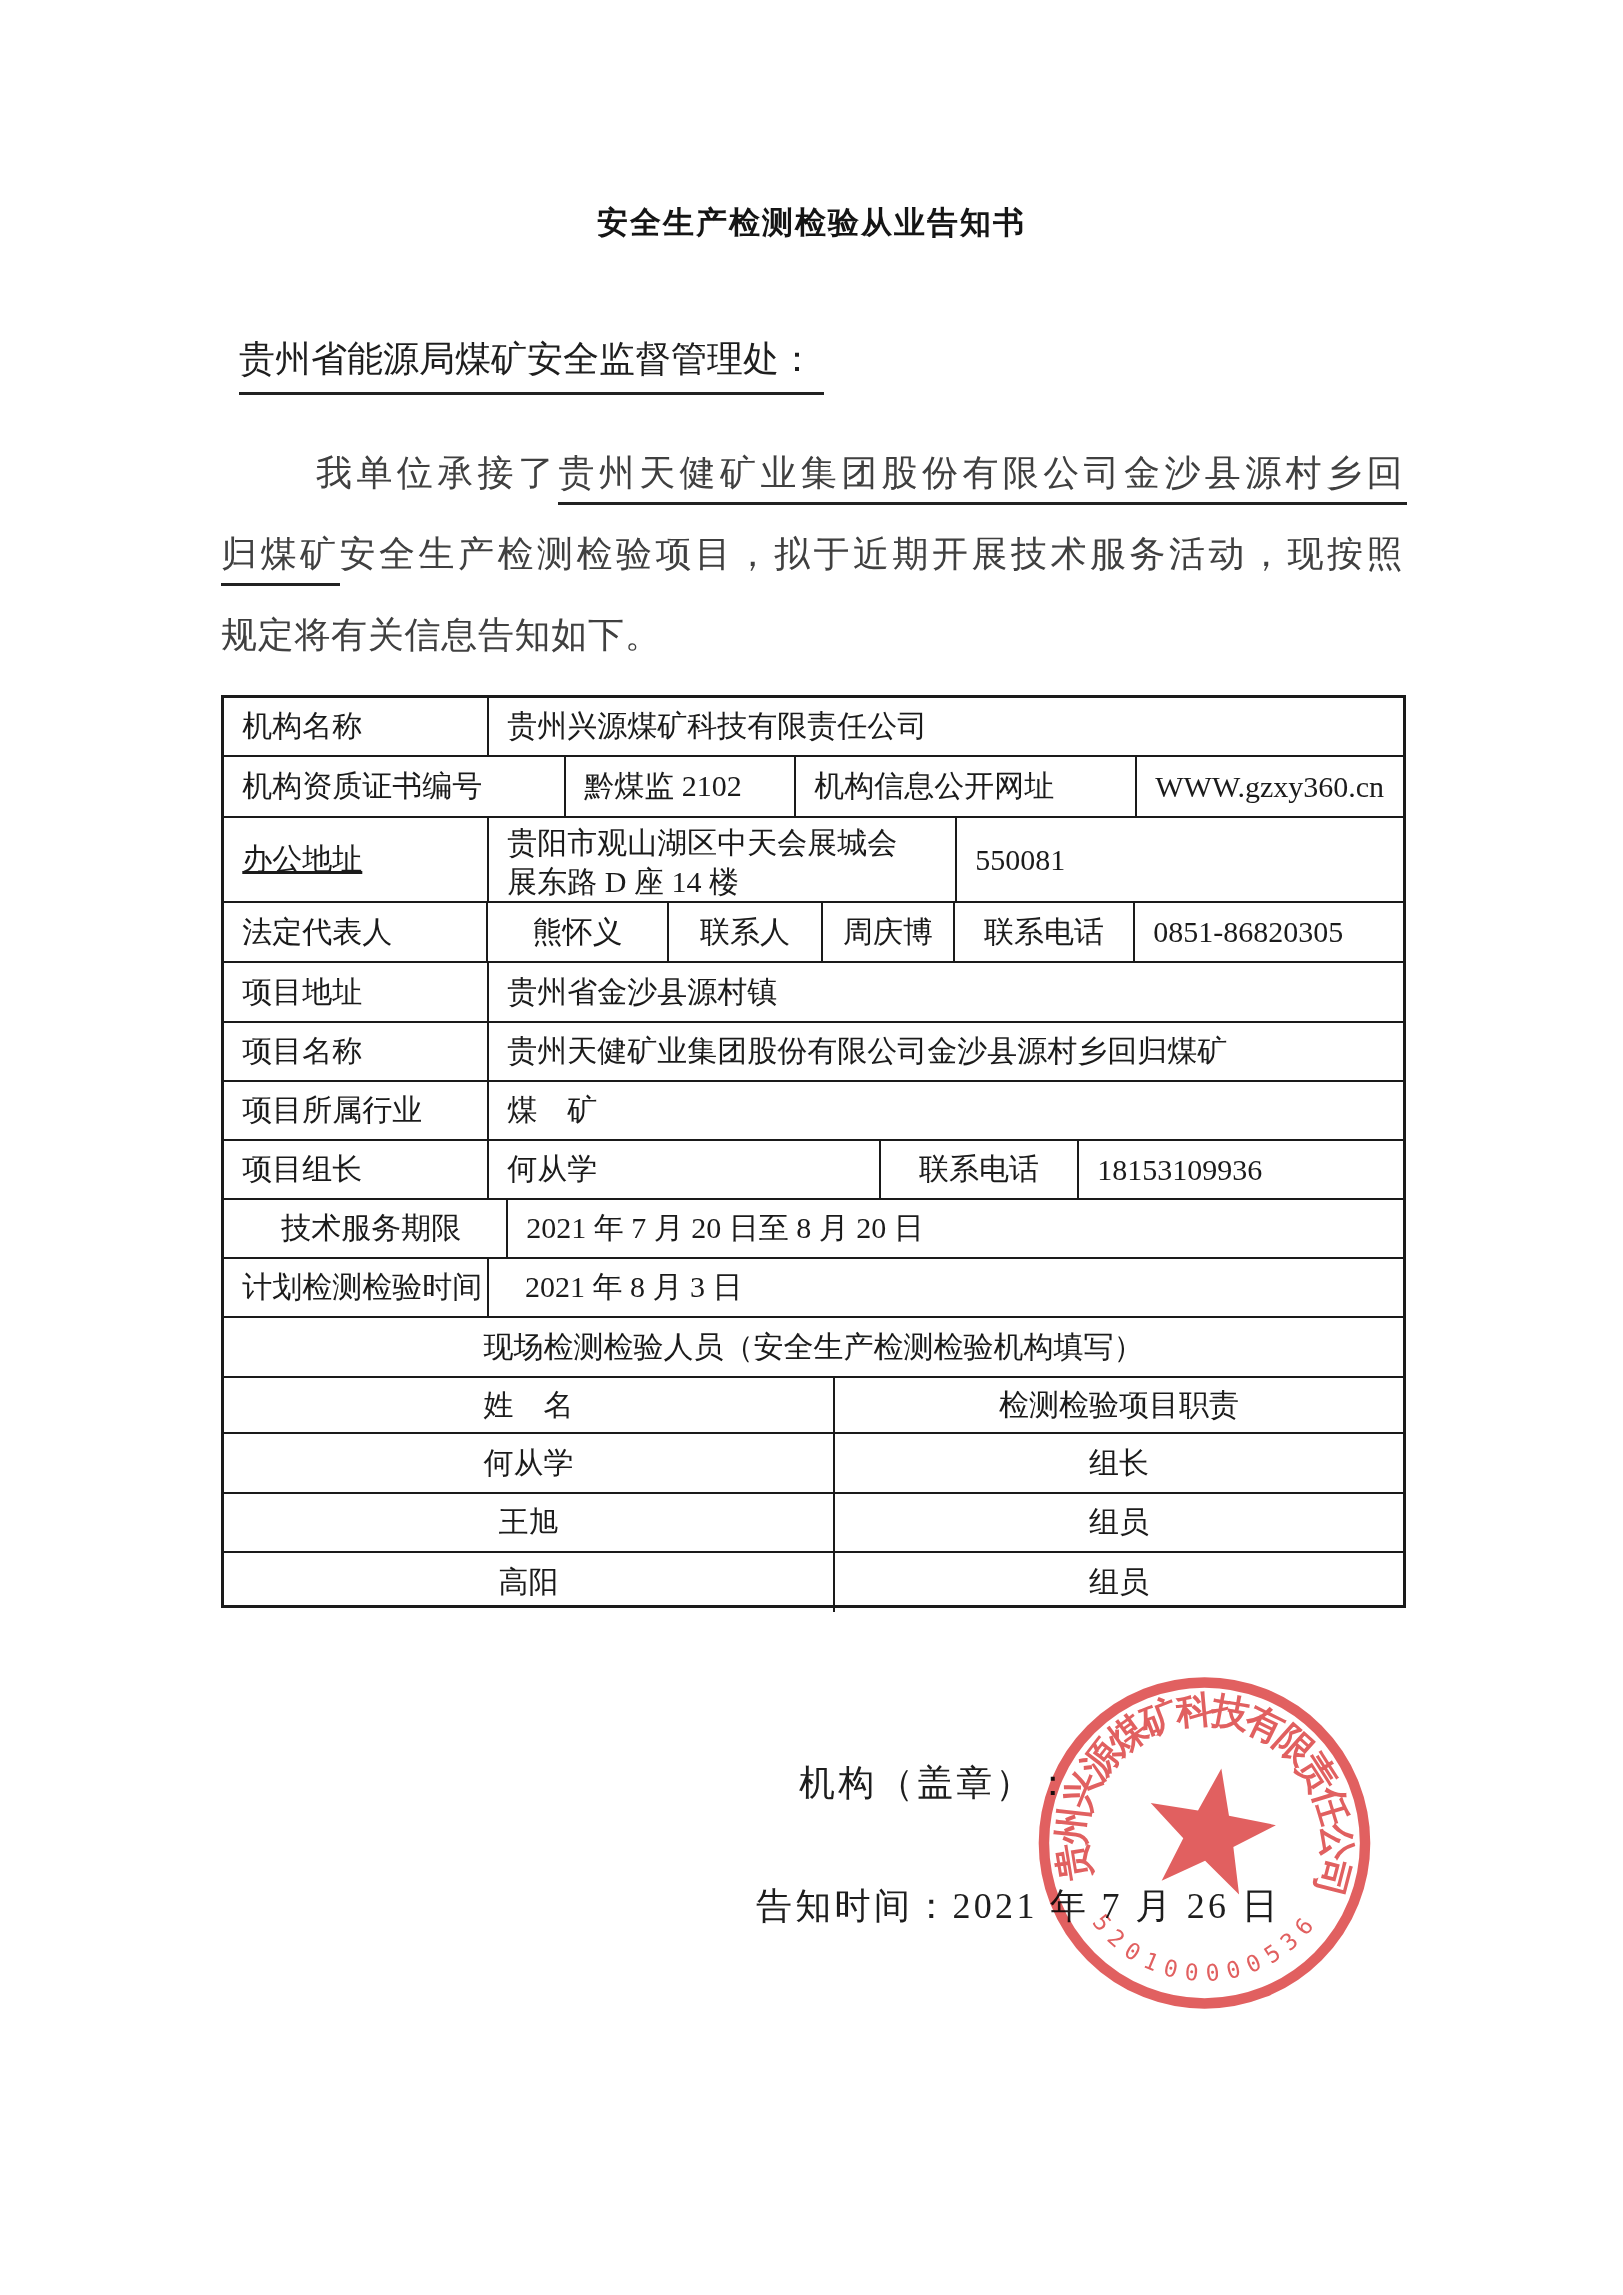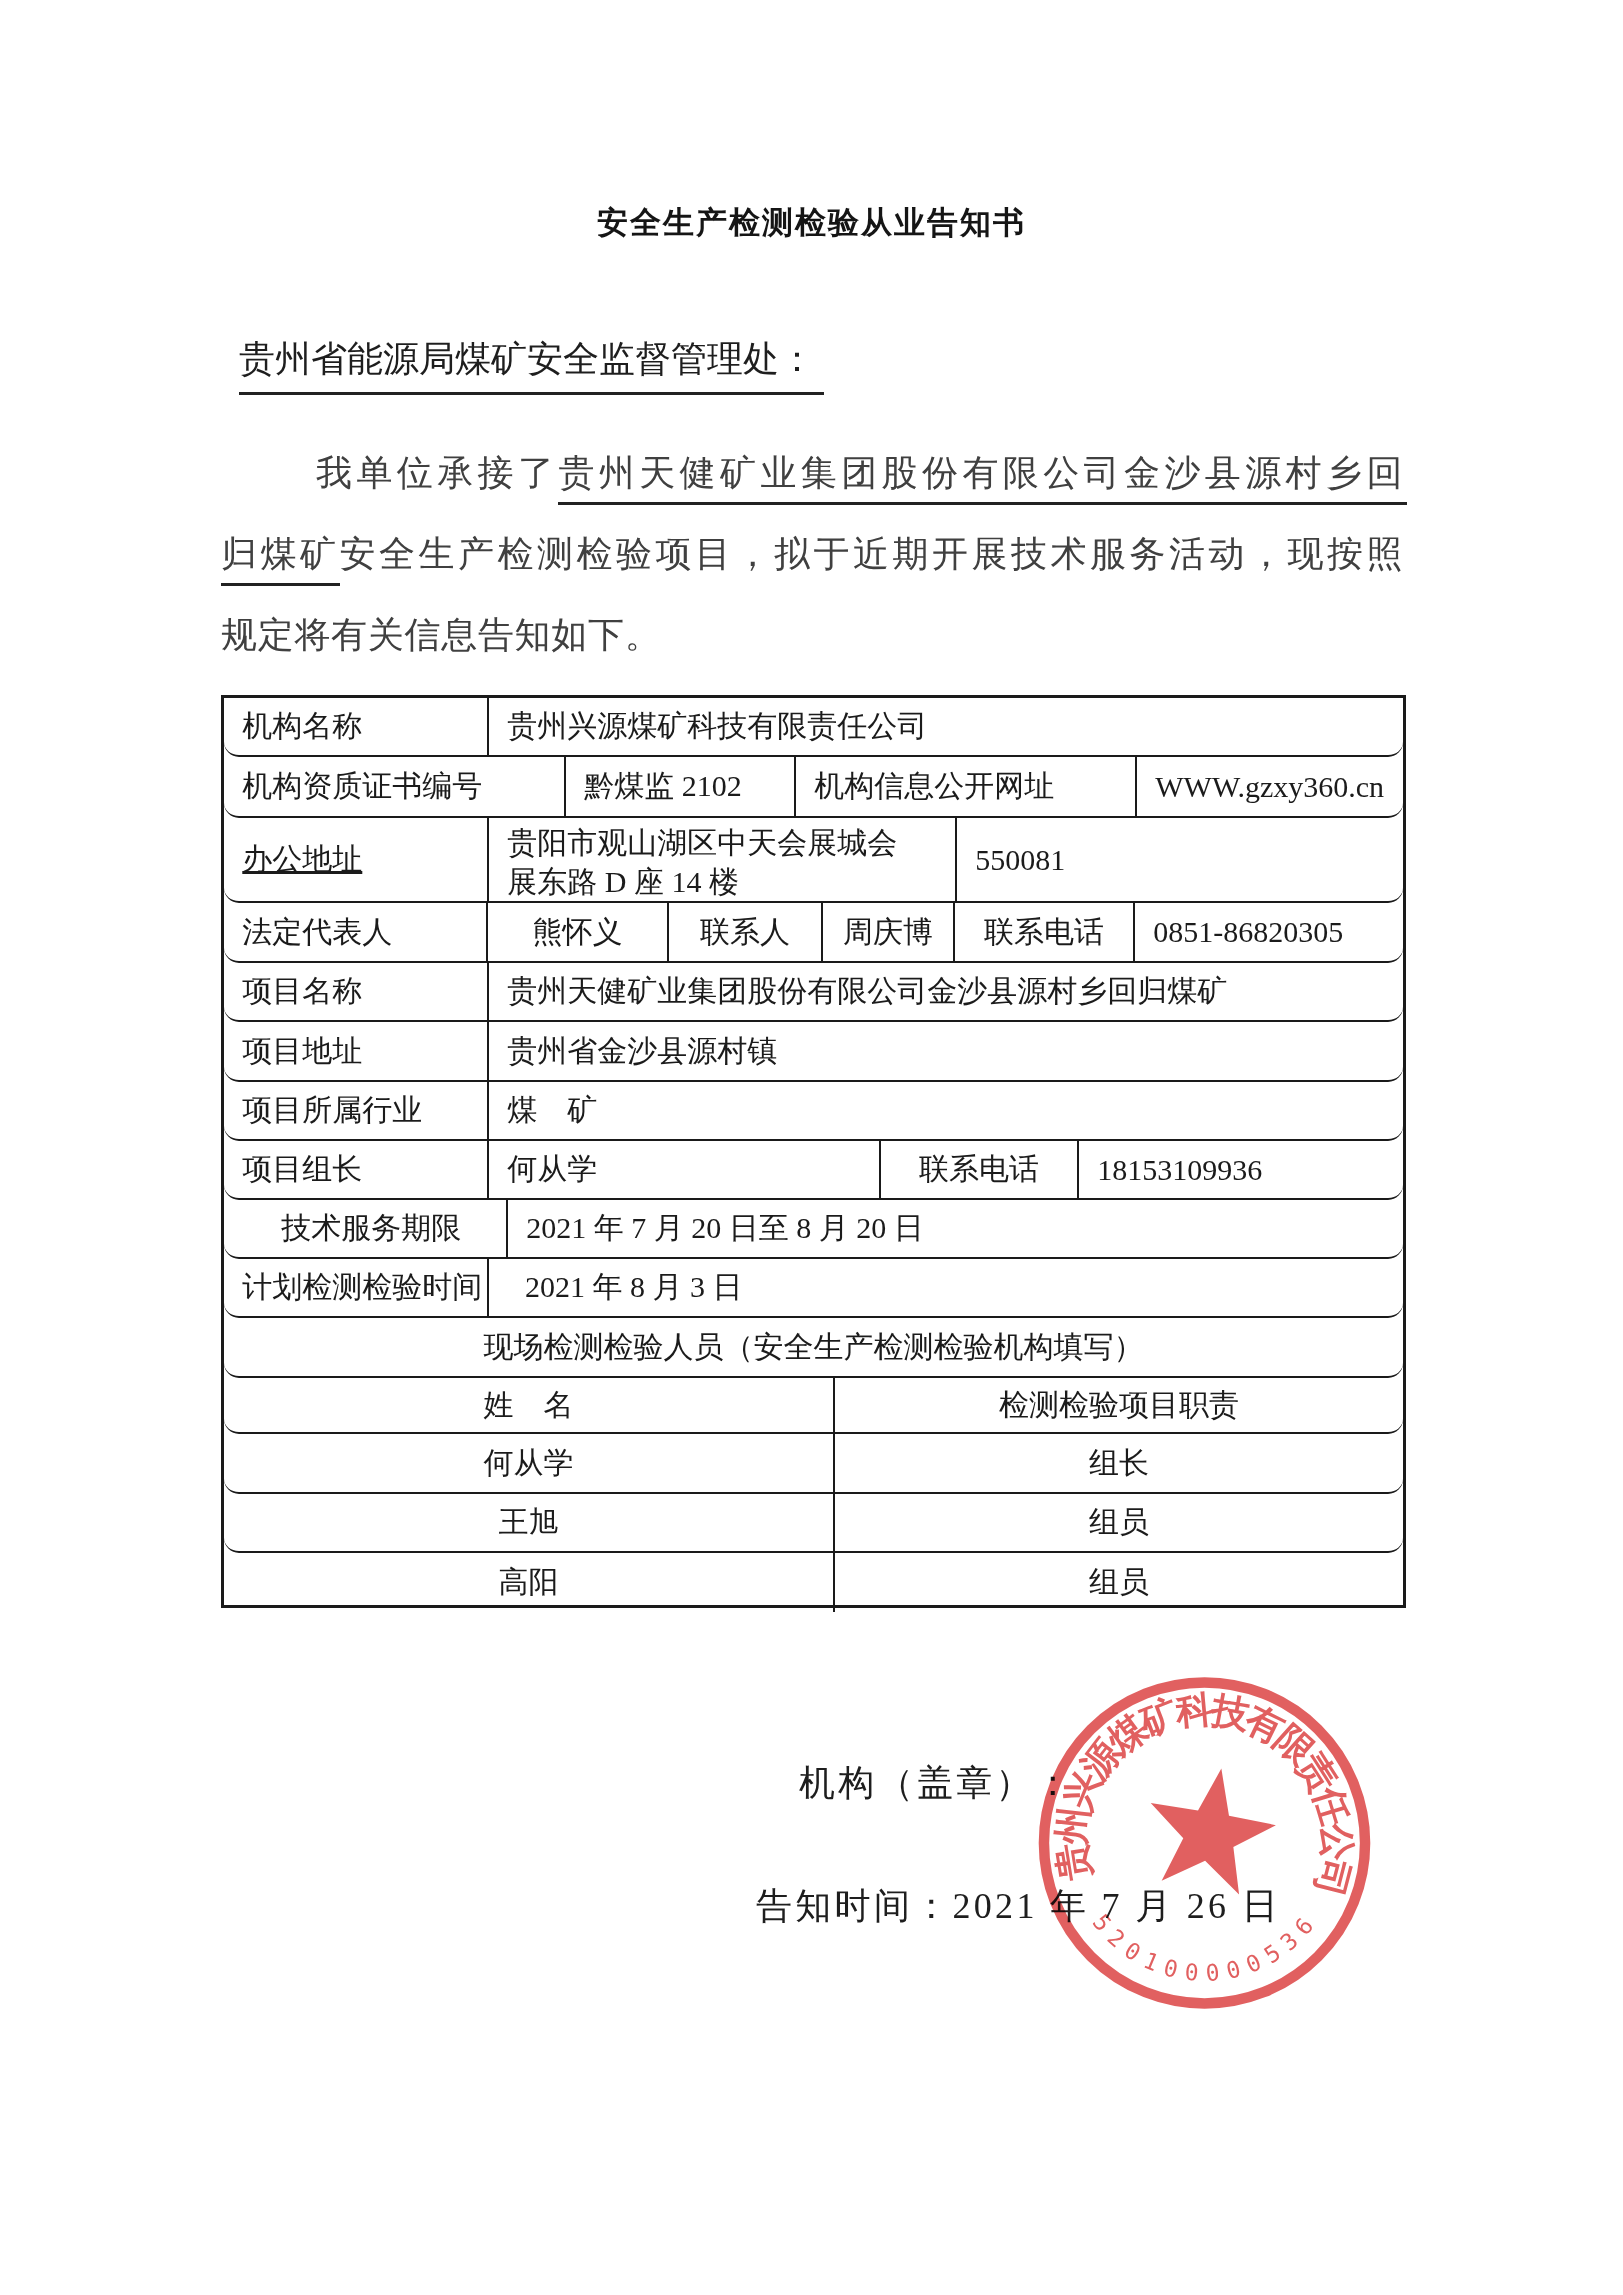--- a/index.html
+++ b/index.html
@@ -36,21 +36,21 @@
   .pl2{top:530px;letter-spacing:3.5px;}
   .pl3{top:611px;letter-spacing:0.7px;}
   .u{border-bottom:3.3px solid #222;padding-bottom:8.5px;}
   
   .tbl{
     left:221px;top:695px;width:1185px;height:913px;
     border:3.3px solid #1a1a1a;
     box-sizing:border-box;
     font-size:30px;color:#1b1b1b;
   }
-  .tr{display:flex;box-sizing:border-box;border-bottom:2.6px solid #1a1a1a;border-radius:15px;}
+  .tr{display:flex;box-sizing:border-box;border-bottom:2.6px solid #1a1a1a;}
   .tr:last-child{border-bottom:none;}
   .td{
     box-sizing:border-box;
     border-right:2.6px solid #1a1a1a;
     display:flex;align-items:center;
     overflow:hidden;white-space:nowrap;
   }
   .td:last-child{border-right:none;}
   .pl{padding-left:18.3px;}
   .pl55{padding-left:36px;}
@@ -102,28 +102,28 @@
 
     <div class="tr" style="height:60px;">
       <div class="td pl" style="width:264px;">法定代表人</div>
       <div class="td ctr" style="width:181px;">熊怀义</div>
       <div class="td ctr" style="width:154px;">联系人</div>
       <div class="td ctr" style="width:132px;">周庆博</div>
       <div class="td ctr" style="width:180px;">联系电话</div>
       <div class="td pl grow">0851-86820305</div>
     </div>
 
+    <div class="tr" style="height:60px;">
+      <div class="td pl" style="width:265px;">项目地址</div>
+      <div class="td pl grow">贵州省金沙县源村镇</div>
+    </div>
+
     <div class="tr" style="height:59px;">
       <div class="td pl" style="width:265px;">项目名称</div>
       <div class="td pl grow">贵州天健矿业集团股份有限公司金沙县源村乡回归煤矿</div>
-    </div>
-
-    <div class="tr" style="height:60px;">
-      <div class="td pl" style="width:265px;">项目地址</div>
-      <div class="td pl grow">贵州省金沙县源村镇</div>
     </div>
 
     <div class="tr" style="height:59px;">
       <div class="td pl" style="width:265px;">项目所属行业</div>
       <div class="td pl grow">煤　矿</div>
     </div>
 
     <div class="tr" style="height:59px;">
       <div class="td pl" style="width:265px;">项目组长</div>
       <div class="td pl" style="width:392px;">何从学</div>

